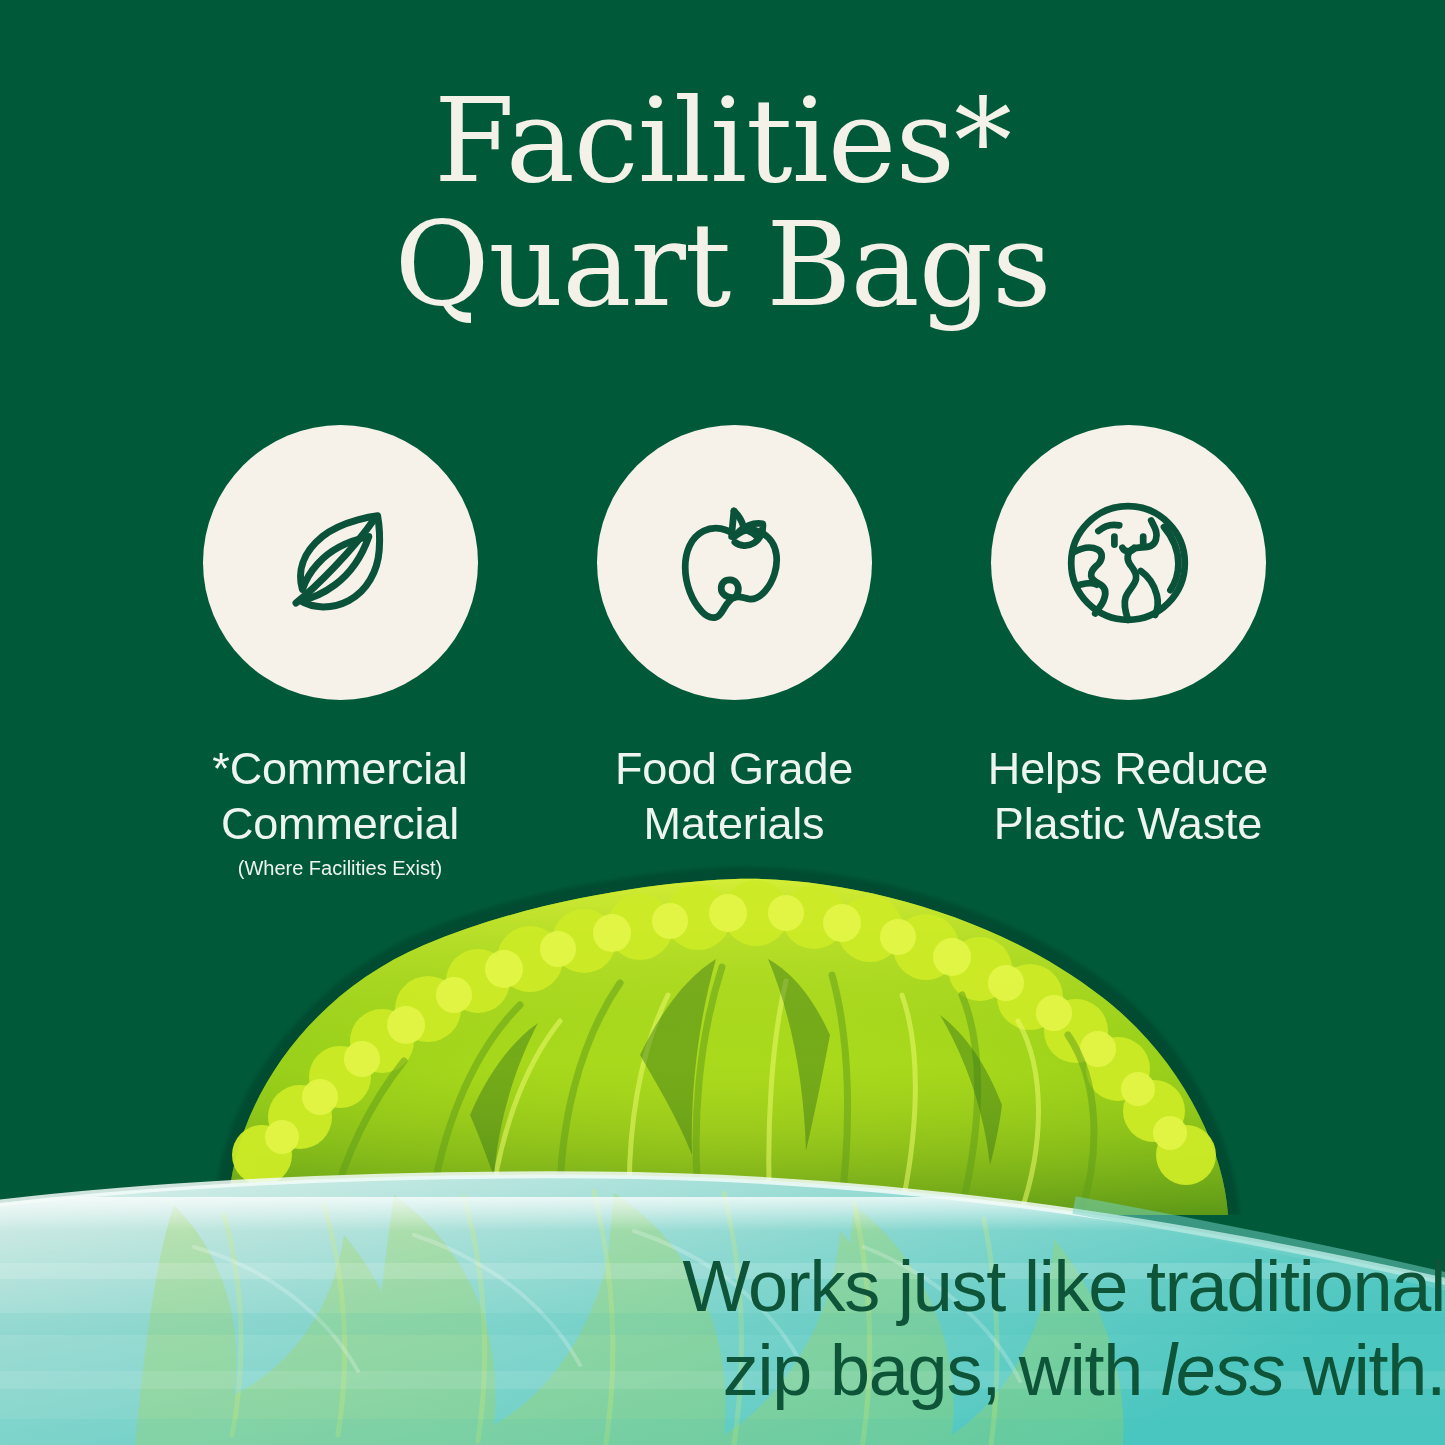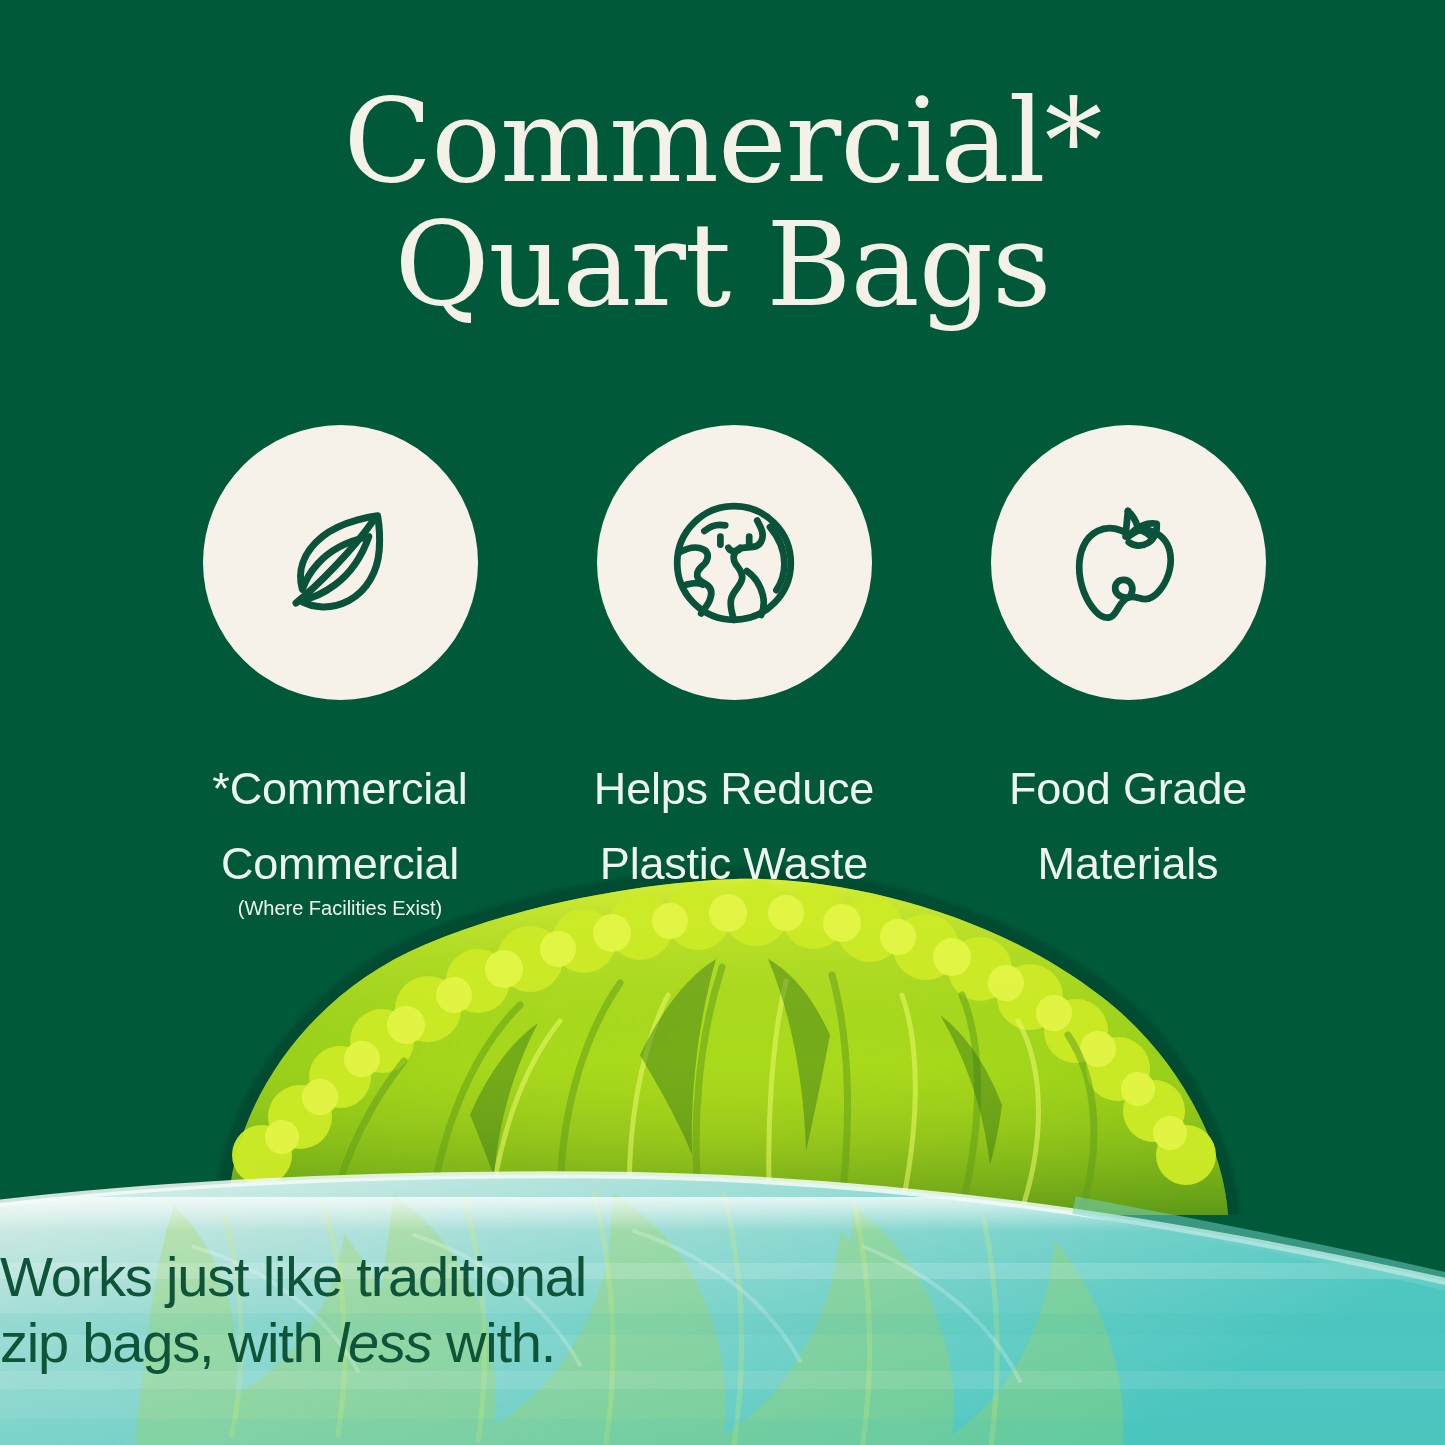--- a/index.html
+++ b/index.html
@@ -82,21 +82,21 @@
   }
   .feature-label {
     margin-top: 42px;
     text-align: center;
     color: #eef5ee;
     font-size: 45px;
     line-height: 1.22;
     letter-spacing: -0.2px;
     font-weight: 400;
   }
-  .feature-label .l { display: block; white-space: nowrap; margin-top: 20px; }
+  .feature-label .l { display: block; white-space: nowrap; }
   .feature-sub {
     display: block;
     margin-top: 4px;
     font-size: 20px;
     line-height: 1.2;
     letter-spacing: 0;
     white-space: nowrap;
   }
 
   
@@ -118,62 +118,86 @@
     height: 320px;
     z-index: 4;
   }
   .bag svg { display: block; width: 100%; height: 100%; }
 
   
   .tagline {
     position: absolute;
     left: 0; right: 0;
     top: 1244px;
-    text-align: left;
+    text-align: right;
     color: #0d5438;
-    font-size: 56px;
+    font-size: 72px;
     line-height: 1.17;
     letter-spacing: -1.2px;
     z-index: 7;
   }
   .tagline .tl { display: block; white-space: nowrap; }
   .tagline em {
     font-style: italic;
     font-weight: normal;
   }
 </style>
 </head>
 <body>
 
 <div id="stage">
 
   <div class="bg-green"></div>
 
   <div class="heading">
-    <span class="line line1">Commercial*</span>
+    <span class="line line1">Facilities*</span>
     <span class="line line2">Quart Bags</span>
   </div>
 
   <div class="features">
 
     <div class="feature">
       <div class="badge">
         <svg viewBox="0 0 100 100" fill="none" stroke="#0a5239" stroke-width="4.4" stroke-linecap="round" stroke-linejoin="round">
           <path d="M73.5 20.5C73.5 20.5 52 23 39 33.5C26 44 23.5 56 26.5 66.5
                    C28 62 31 56 36 50.5C44 41.5 56 36 68 33.5
                    C64 45 57 56 47 63.5C39 69.5 31 72.5 25 73.5
                    C33 78.5 45 79 55.5 73.5C67 67.5 73.5 55 74.5 42
                    C75.1 33.8 74.5 26 73.5 20.5 Z"></path>
           <path d="M71.5 22.5C66 30.5 57 41.5 46.5 52.5C36 63.5 27.5 71 22.5 75"></path>
         </svg>
       </div>
       <div class="feature-label">
         <span class="l">*Commercial</span>
         <span class="l">Commercial</span>
         <span class="feature-sub">(Where Facilities Exist)</span>
+      </div>
+    </div>
+
+    <div class="feature">
+      <div class="badge">
+        <svg viewBox="0 0 100 100" fill="none" stroke="#0a5239" stroke-width="4.2" stroke-linecap="round" stroke-linejoin="round">
+          <path d="M51 33C46 28.5 38 26.5 31 30C23 34 19.5 43 19.5 52.5
+                   C19.5 63 23.5 73.5 30 80.5C32.5 83.2 35.5 84.5 38.5 84
+                   C41 83.6 42.5 80.5 44 78C45.6 75.3 47.5 72.5 50.5 71.5
+                   C53.5 70.5 56.5 72 59.5 72.5C63 73 66.5 71 69.5 67.5
+                   C74.5 61.5 77.5 53 76.5 45C75.7 38.5 72 33 66 30.5
+                   C60.5 28.2 55 29.5 51 33Z"></path>
+          <path d="M50.5 71.5C53 69 53.5 65 51.5 62.5C49.6 60.1 45.5 60 43.5 62
+                   C41.5 64 41.5 67.5 43.5 69.5C45.4 71.4 48.3 71.9 50.5 71.5Z"></path>
+          <path d="M48.5 33.5C49 27.5 49.5 21.5 50 17.5"></path>
+          <path d="M50 17.5C52.5 20 55 23.5 56 27.5"></path>
+          <path d="M52 31.5C56 27 62 24.5 68 25.5C68.5 30 66.5 35 62.5 37.5
+                   C58.5 40 53.5 39.5 50.5 37"></path>
+          <path d="M58 29.5C60.5 30.5 63 32 65 34"></path>
+        </svg>
+      </div>
+      <div class="feature-label">
+        <span class="l">Food Grade</span>
+        <span class="l">Materials</span>
       </div>
     </div>
 
     <div class="feature">
       <div class="badge">
         <svg viewBox="0 0 100 100" fill="none" stroke="#0a5239" stroke-width="4.2" stroke-linecap="round" stroke-linejoin="round">
           <circle cx="50" cy="50" r="35.5"></circle>
           <path d="M15.5 43.5C20 41 26 39 31 41.5C34.5 43.2 34 47.5 32 50
                    C30 52.5 26.5 54 27 58C27.4 61.2 31 62 33.5 64
                    C36.5 66.3 36 70.5 34.5 74C33.3 76.8 31 79 29.5 81.5"></path>
@@ -186,44 +210,20 @@
           <path d="M58 55C63 58.5 66.5 64 68 70C69.2 74.8 68.5 79 67 82.5"></path>
           <path d="M72.5 27.5C78 34 81.5 42 81.5 50.5C81.5 57 79.5 62.5 76.5 67"></path>
           <path d="M41.5 33.5L41.5 38.5"></path>
           <path d="M59.5 33.5L59.5 38.5"></path>
           <path d="M46.5 40.5C48 43.5 52.5 43.5 54 40.5"></path>
         </svg>
       </div>
       <div class="feature-label">
         <span class="l">Helps Reduce</span>
         <span class="l">Plastic Waste</span>
-      </div>
-    </div>
-
-    <div class="feature">
-      <div class="badge">
-        <svg viewBox="0 0 100 100" fill="none" stroke="#0a5239" stroke-width="4.2" stroke-linecap="round" stroke-linejoin="round">
-          <path d="M51 33C46 28.5 38 26.5 31 30C23 34 19.5 43 19.5 52.5
-                   C19.5 63 23.5 73.5 30 80.5C32.5 83.2 35.5 84.5 38.5 84
-                   C41 83.6 42.5 80.5 44 78C45.6 75.3 47.5 72.5 50.5 71.5
-                   C53.5 70.5 56.5 72 59.5 72.5C63 73 66.5 71 69.5 67.5
-                   C74.5 61.5 77.5 53 76.5 45C75.7 38.5 72 33 66 30.5
-                   C60.5 28.2 55 29.5 51 33Z"></path>
-          <path d="M50.5 71.5C53 69 53.5 65 51.5 62.5C49.6 60.1 45.5 60 43.5 62
-                   C41.5 64 41.5 67.5 43.5 69.5C45.4 71.4 48.3 71.9 50.5 71.5Z"></path>
-          <path d="M48.5 33.5C49 27.5 49.5 21.5 50 17.5"></path>
-          <path d="M50 17.5C52.5 20 55 23.5 56 27.5"></path>
-          <path d="M52 31.5C56 27 62 24.5 68 25.5C68.5 30 66.5 35 62.5 37.5
-                   C58.5 40 53.5 39.5 50.5 37"></path>
-          <path d="M58 29.5C60.5 30.5 63 32 65 34"></path>
-        </svg>
-      </div>
-      <div class="feature-label">
-        <span class="l">Food Grade</span>
-        <span class="l">Materials</span>
       </div>
     </div>
   </div>
 
   <div class="lettuce-wrap">
     <svg viewBox="0 0 1445 360" preserveAspectRatio="none">
       <defs>
         <radialGradient id="letGrad" cx="50%" cy="78%" r="72%">
           <stop offset="0%" stop-color="#b9e220"></stop>
           <stop offset="45%" stop-color="#a9da1c"></stop>

